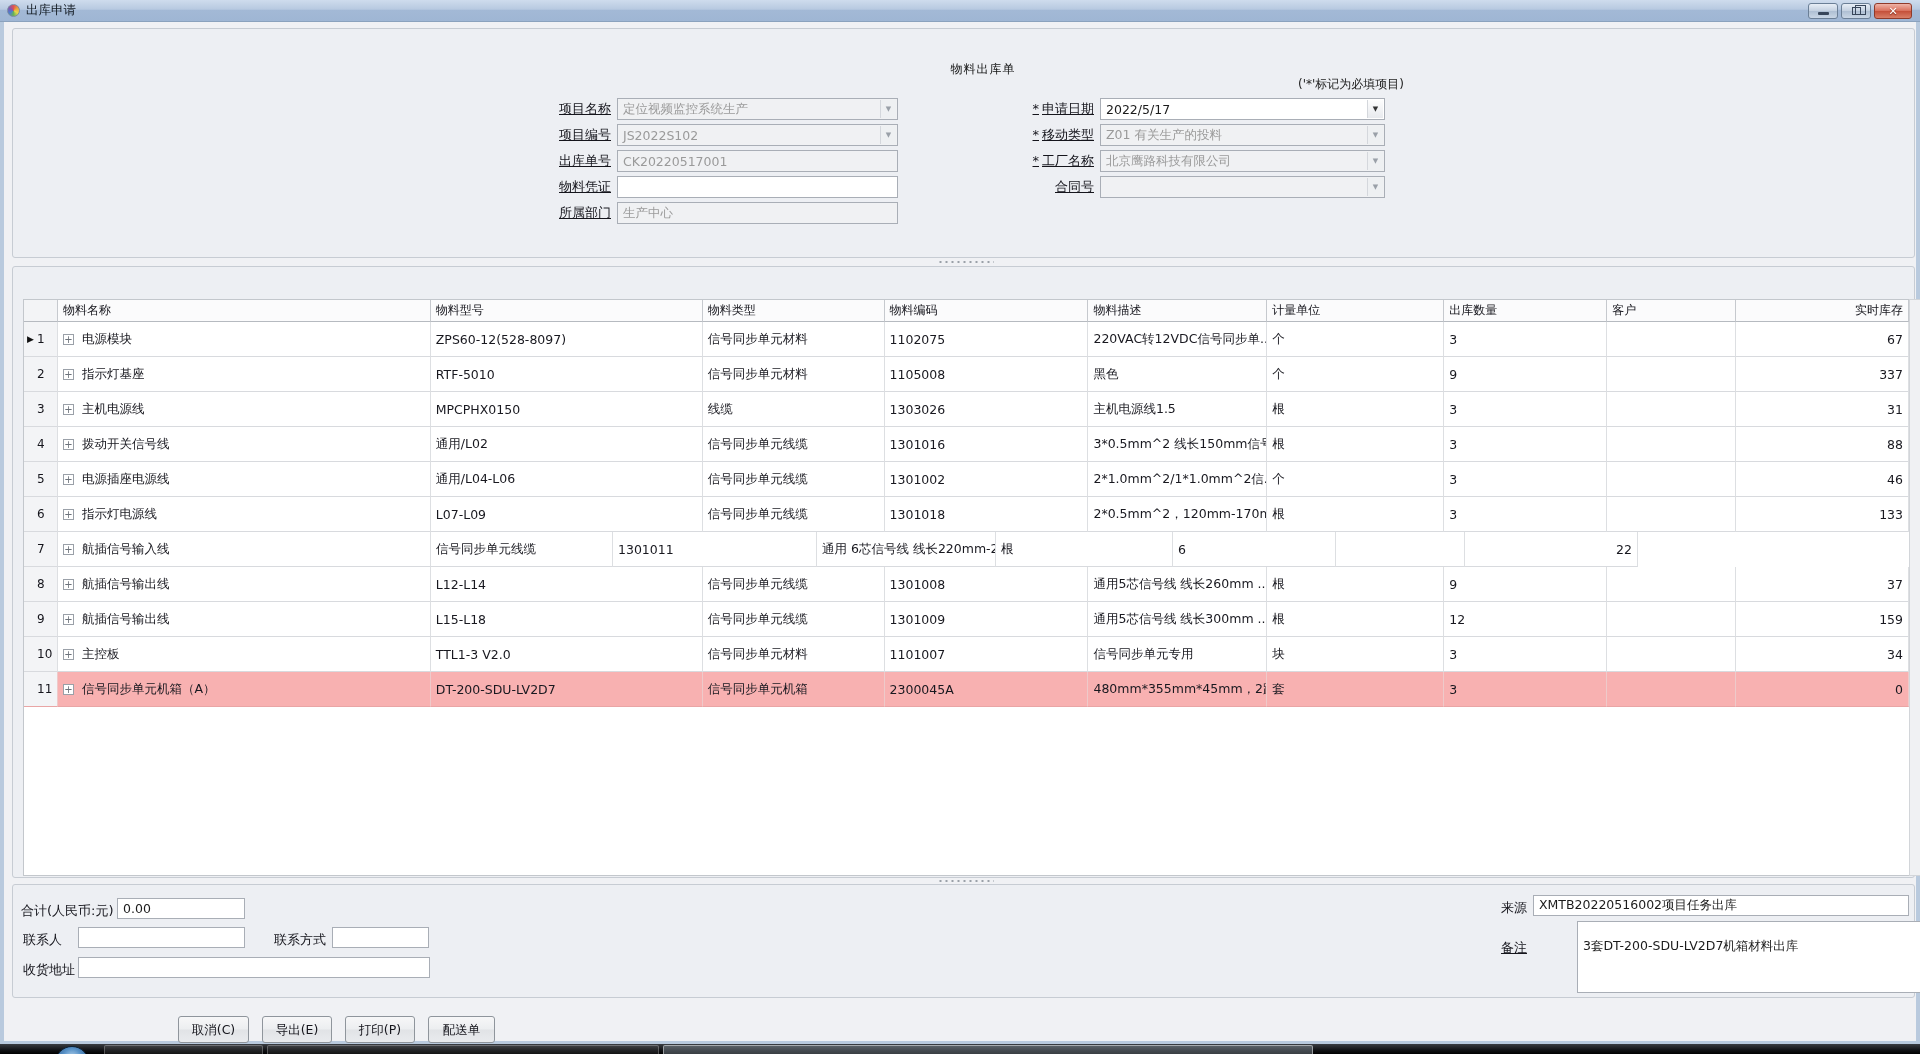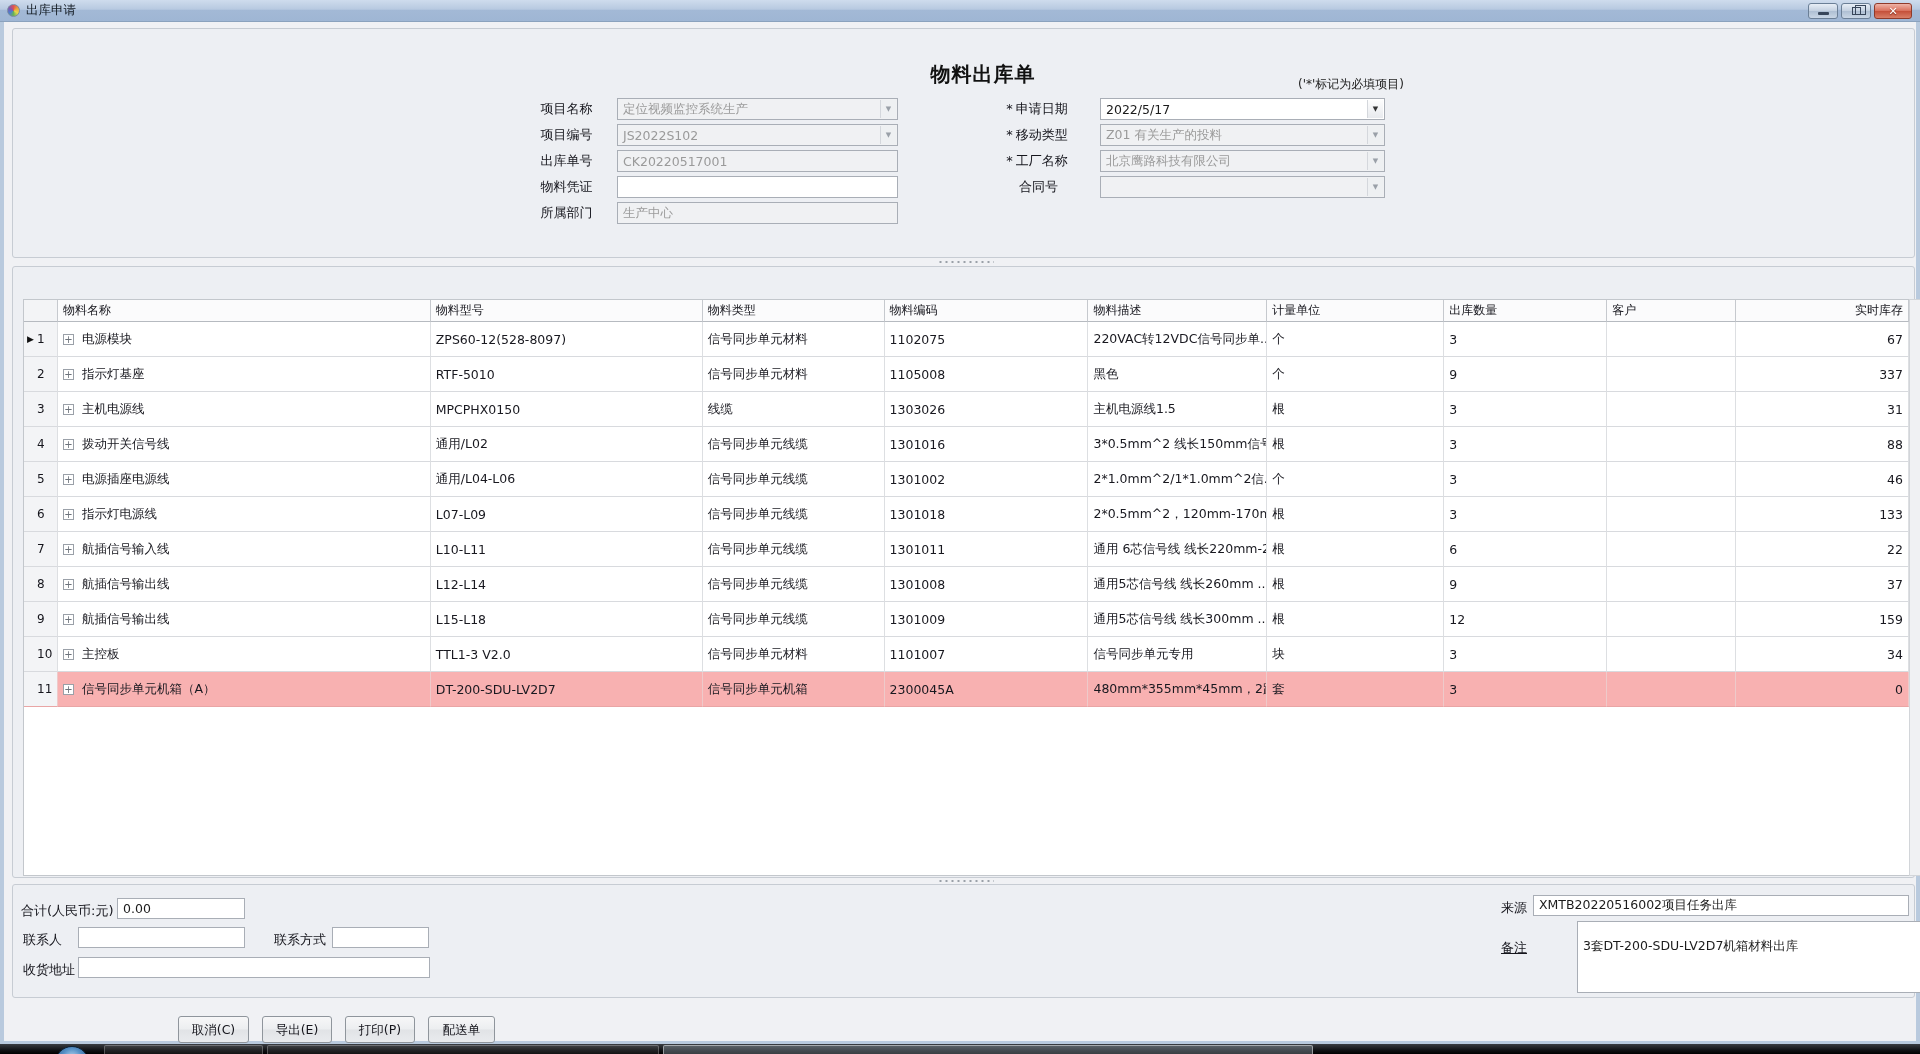--- a/index.html
+++ b/index.html
@@ -35,25 +35,25 @@
   .panel-table { left:8px; top:266px; width:1903px; height:612px; }
   .panel-bottom { left:8px; top:884px; width:1903px; height:114px; }
 
   .grip { position:absolute; left:935px; width:55px; height:6px;
     background:repeating-linear-gradient(90deg,#9aa0a8 0 2px,transparent 2px 6px);
     background-size:6px 2px; background-repeat:repeat-x; background-position:center; }
   .grip1 { top:259px; } .grip2 { top:878px; }
 
   
   .form-title { position:absolute; left:860px; top:32px; width:220px; text-align:center;
-    font-size:20px; color:#111; letter-spacing:1px;font-weight:bold; }
+    font-size:12px; color:#111; letter-spacing:1px; }
   .required-note { position:absolute; left:1285px; top:47px; font-size:12px; color:#222; }
 
   .frow { position:absolute; height:22px; display:flex; align-items:center; }
-  .flabel { display:inline-block; text-align:center; font-size:13px; color:#15151c; padding-right:6px; }
+  .flabel { display:inline-block; text-align:right; font-size:13px; color:#15151c; padding-right:6px;text-decoration:underline; }
   .flabel .req { margin-right:3px; }
   .fbox { height:22px; border:1px solid #a9aeb6; background:#fff; display:flex; align-items:center;
     padding:0 5px; font-size:12.5px; color:#1b1b1b; position:relative; }
   .fbox.dis { background:#f0f1f3; color:#9a9a9a; }
   .combo { padding-right:18px; }
   .combo .arrow { position:absolute; right:1px; top:1px; bottom:1px; width:16px;
     display:flex; align-items:center; justify-content:center; font-size:7px; color:#333;
     background:linear-gradient(#fdfdfd,#e8eaee); border-left:1px solid #d4d7dc; }
   .combo.dis .arrow { color:#9aa0a8; background:#eef0f2; }
 
@@ -330,21 +330,20 @@
     </div>
           <div class="trow">
       <div class="cell c-ind">
         <span class="cur-arrow"></span>
         <span class="rownum">7</span>
       </div>
       <div class="cell c-name">
         <span class="expand-box">+</span>
         <span>航插信号输入线</span>
       </div>
-      <div class="cell c-model">L10-L11</div>
       <div class="cell c-type">信号同步单元线缆</div>
       <div class="cell c-code">1301011</div>
       <div class="cell c-desc">通用 6芯信号线 线长220mm-2...</div>
       <div class="cell c-unit">根</div>
       <div class="cell c-qty">6</div>
       <div class="cell c-cust"></div>
       <div class="cell c-stock">22</div>
     </div>
           <div class="trow">
       <div class="cell c-ind">

